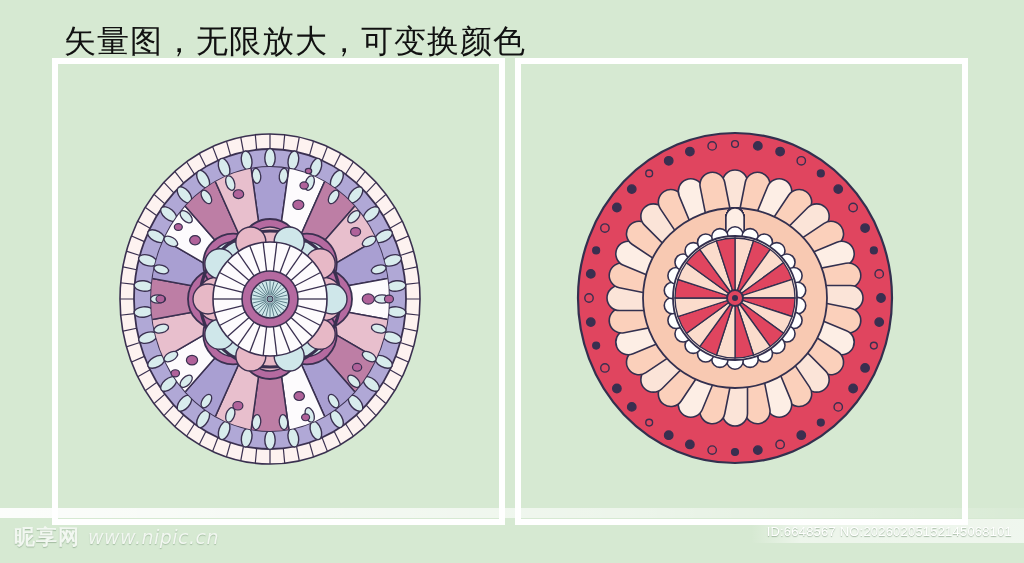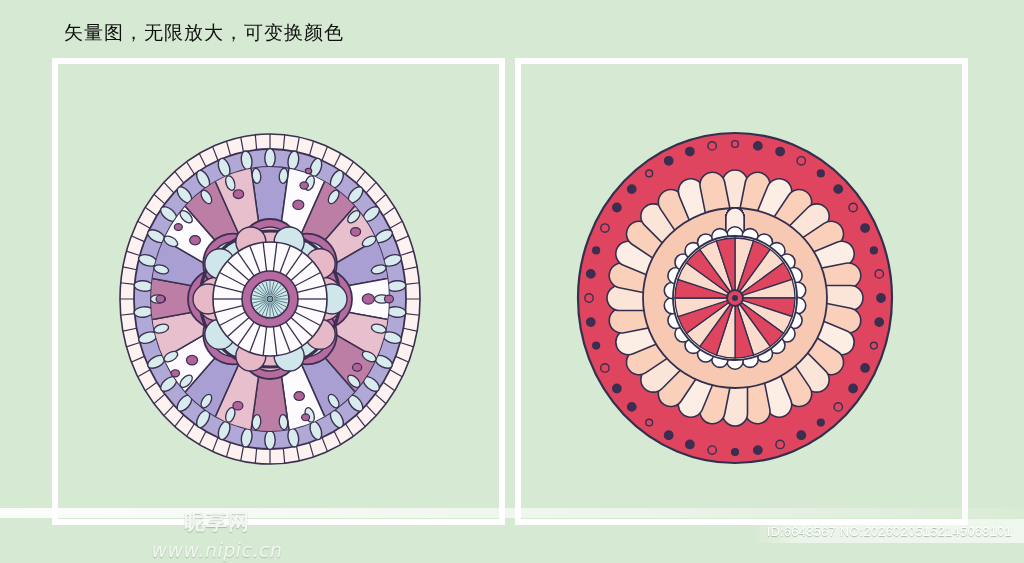--- a/index.html
+++ b/index.html
@@ -18,21 +18,21 @@
     position: absolute;
     inset: 0;
     width: 1024px;
     height: 563px;
     background: #d6e9d2;
   }
   #title {
     position: absolute;
     left: 64px;
     top: 20px;
-    font-size: 19px;
+    font-size: 32px;
     letter-spacing: 1px;
     color: #111111;
     font-family: "DejaVu Sans", "Liberation Sans", sans-serif;
     white-space: nowrap;
     font-weight: 400;
   }
   .panel {
     position: absolute;
     box-sizing: border-box;
     border: 6px solid #ffffff;
@@ -70,21 +70,20 @@
     position: absolute;
     left: 0px;
     top: 512px;
     width: 420px;
     height: 51px;
     display: flex;
     align-items: center;
     gap: 8px;
     padding-left: 14px;
     box-sizing: border-box;
-    flex-direction: column;
   }
   #wm-logo {
     font-family: "DejaVu Sans", "Liberation Sans", sans-serif;
     font-size: 21px;
     font-weight: bold;
     color: #f2f7f1;
     letter-spacing: 1px;
     text-shadow: 0 1px 1px rgba(120,150,120,0.55);
     line-height: 1;
   }

